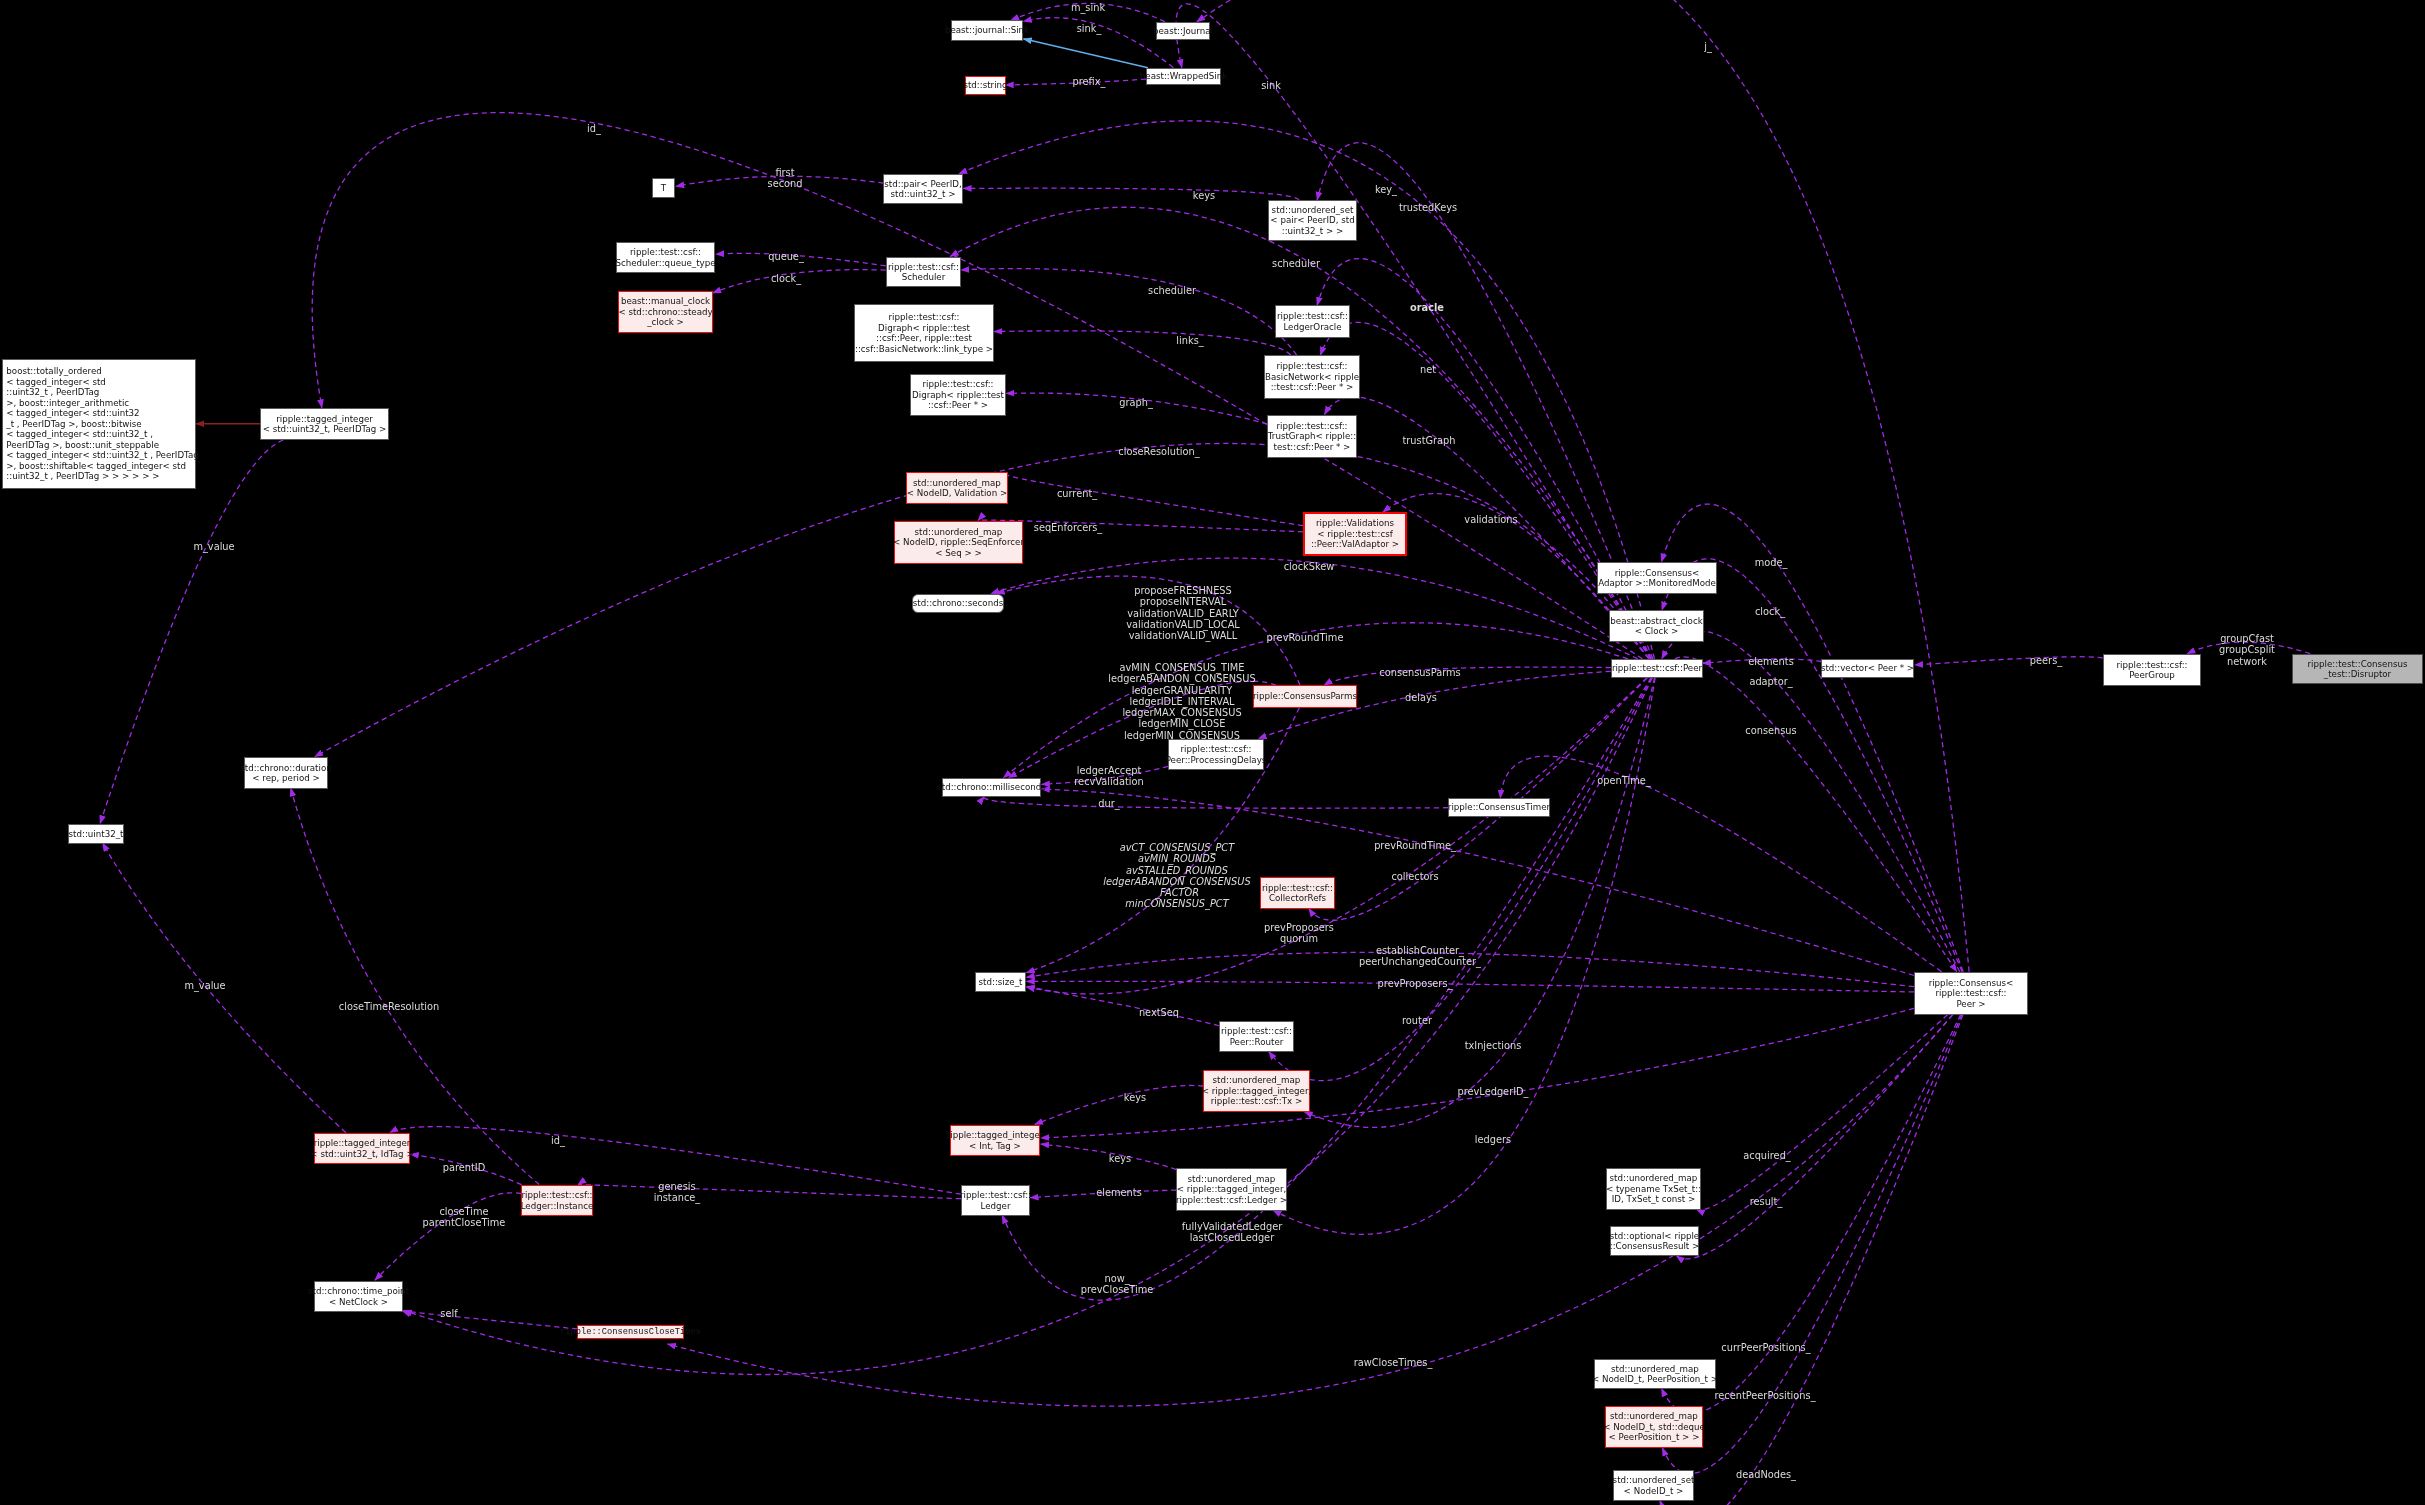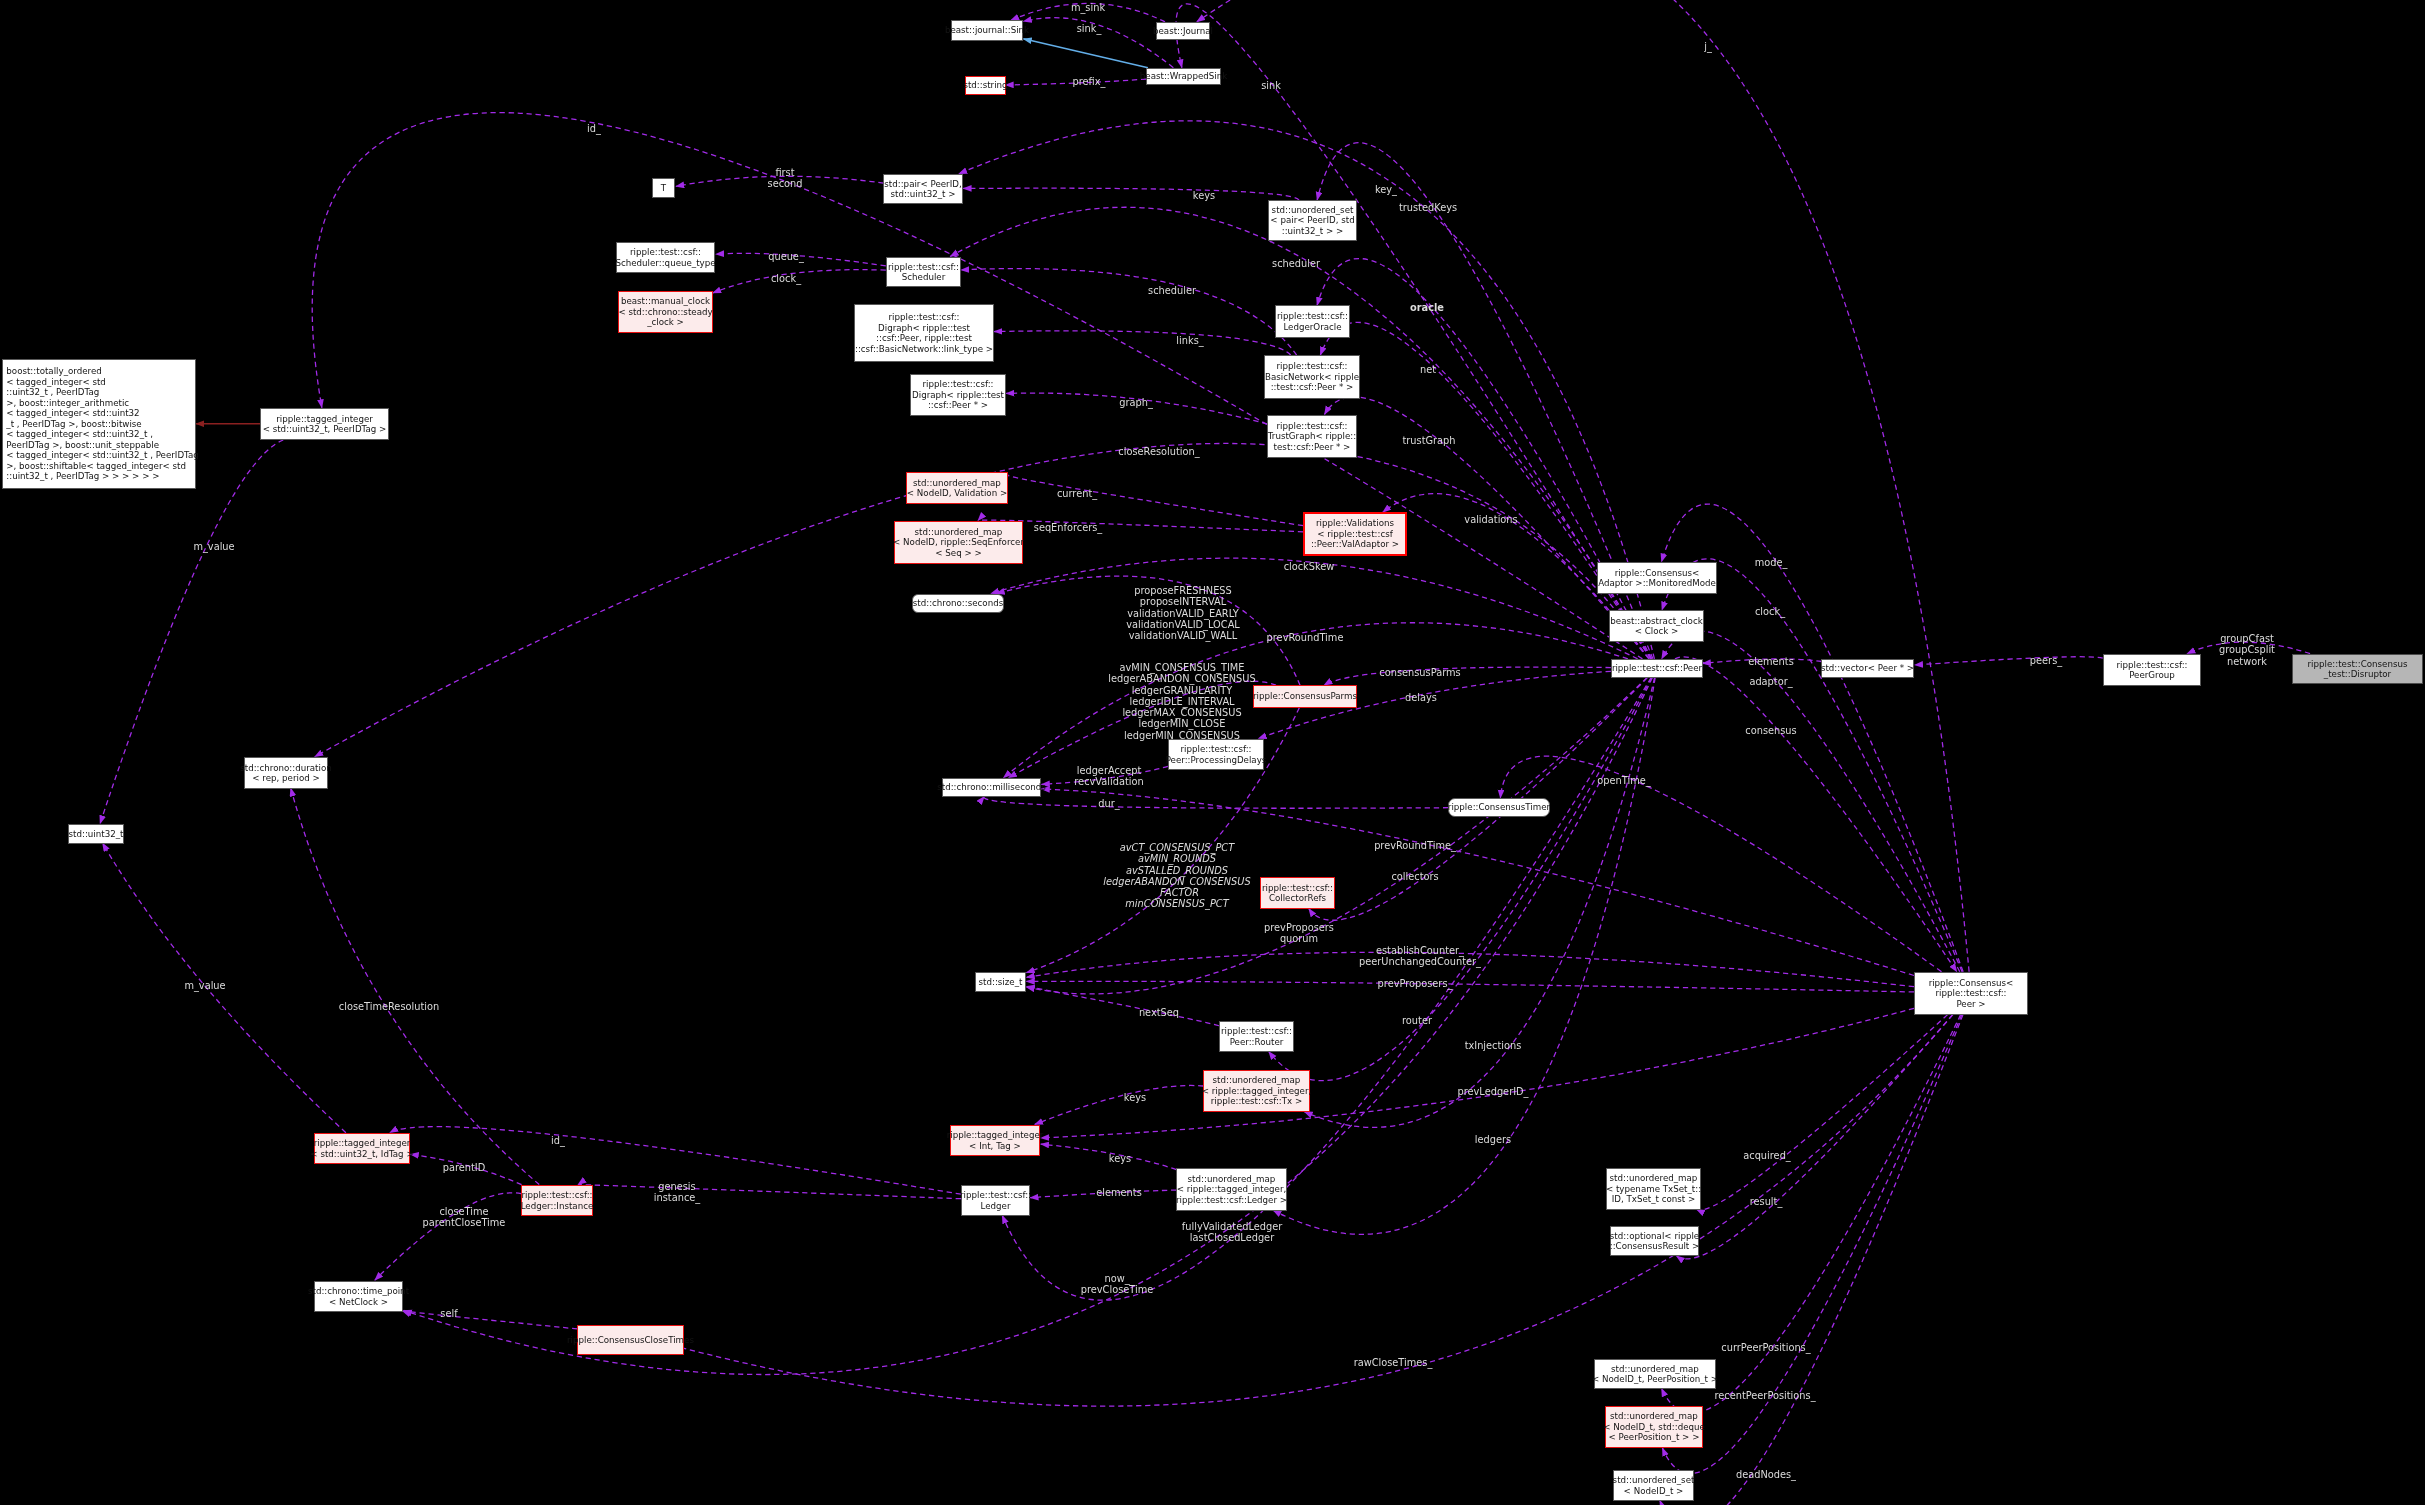--- a/index.html
+++ b/index.html
@@ -209,21 +209,21 @@
         <div>PeerGroup</div>
       </div>
       <div class="node gray" style="left: 2292px; top: 654px; width: 131px; height: 30px;">
         <div>ripple::test::Consensus</div>
         <div>_test::Disruptor</div>
       </div>
       <div class="node plain" style="left: 1168px; top: 739px; width: 96px; height: 31px;">
         <div>ripple::test::csf::</div>
         <div>Peer::ProcessingDelays</div>
       </div>
-      <div class="node plain" style="left: 1448px; top: 798px; width: 102px; height: 19px; border-radius: 7px;">
+      <div class="node plain" style="left: 1448px; top: 798px; width: 102px; height: 19px;">
         <div>ripple::ConsensusTimer</div>
       </div>
       <div class="node plain" style="left: 942px; top: 778px; width: 99px; height: 19px;">
         <div>std::chrono::milliseconds</div>
       </div>
       <div class="node red" style="left: 1260px; top: 877px; width: 75px; height: 32px;">
         <div>ripple::test::csf::</div>
         <div>CollectorRefs</div>
       </div>
       <div class="node plain" style="left: 975px; top: 972px; width: 51px; height: 19.6px;">
@@ -256,21 +256,21 @@
         <div>&lt; std::uint32_t, IdTag &gt;</div>
       </div>
       <div class="node red" style="left: 521px; top: 1185px; width: 72px; height: 31px;">
         <div>ripple::test::csf::</div>
         <div>Ledger::Instance</div>
       </div>
       <div class="node plain" style="left: 314px; top: 1281px; width: 89px; height: 31px;">
         <div>std::chrono::time_point</div>
         <div>&lt; NetClock &gt;</div>
       </div>
-      <div class="node red" style="left: 577px; top: 1325px; width: 107px; height: 30px;">
+      <div class="node red" style="left: 577px; top: 1325px; width: 107px; height: 14px; font-family: Liberation Mono, monospace;">
         <div>ripple::ConsensusCloseTimes</div>
       </div>
       <div class="node plain" style="left: 244px; top: 757px; width: 84px; height: 32px;">
         <div>std::chrono::duration</div>
         <div>&lt; rep, period &gt;</div>
       </div>
       <div class="node plain" style="left: 68px; top: 824px; width: 56px; height: 19.6px;">
         <div>std::uint32_t</div>
       </div>
       <div class="node plain align-left" style="left: 1.5px; top: 359px; width: 194px; height: 130px;">

